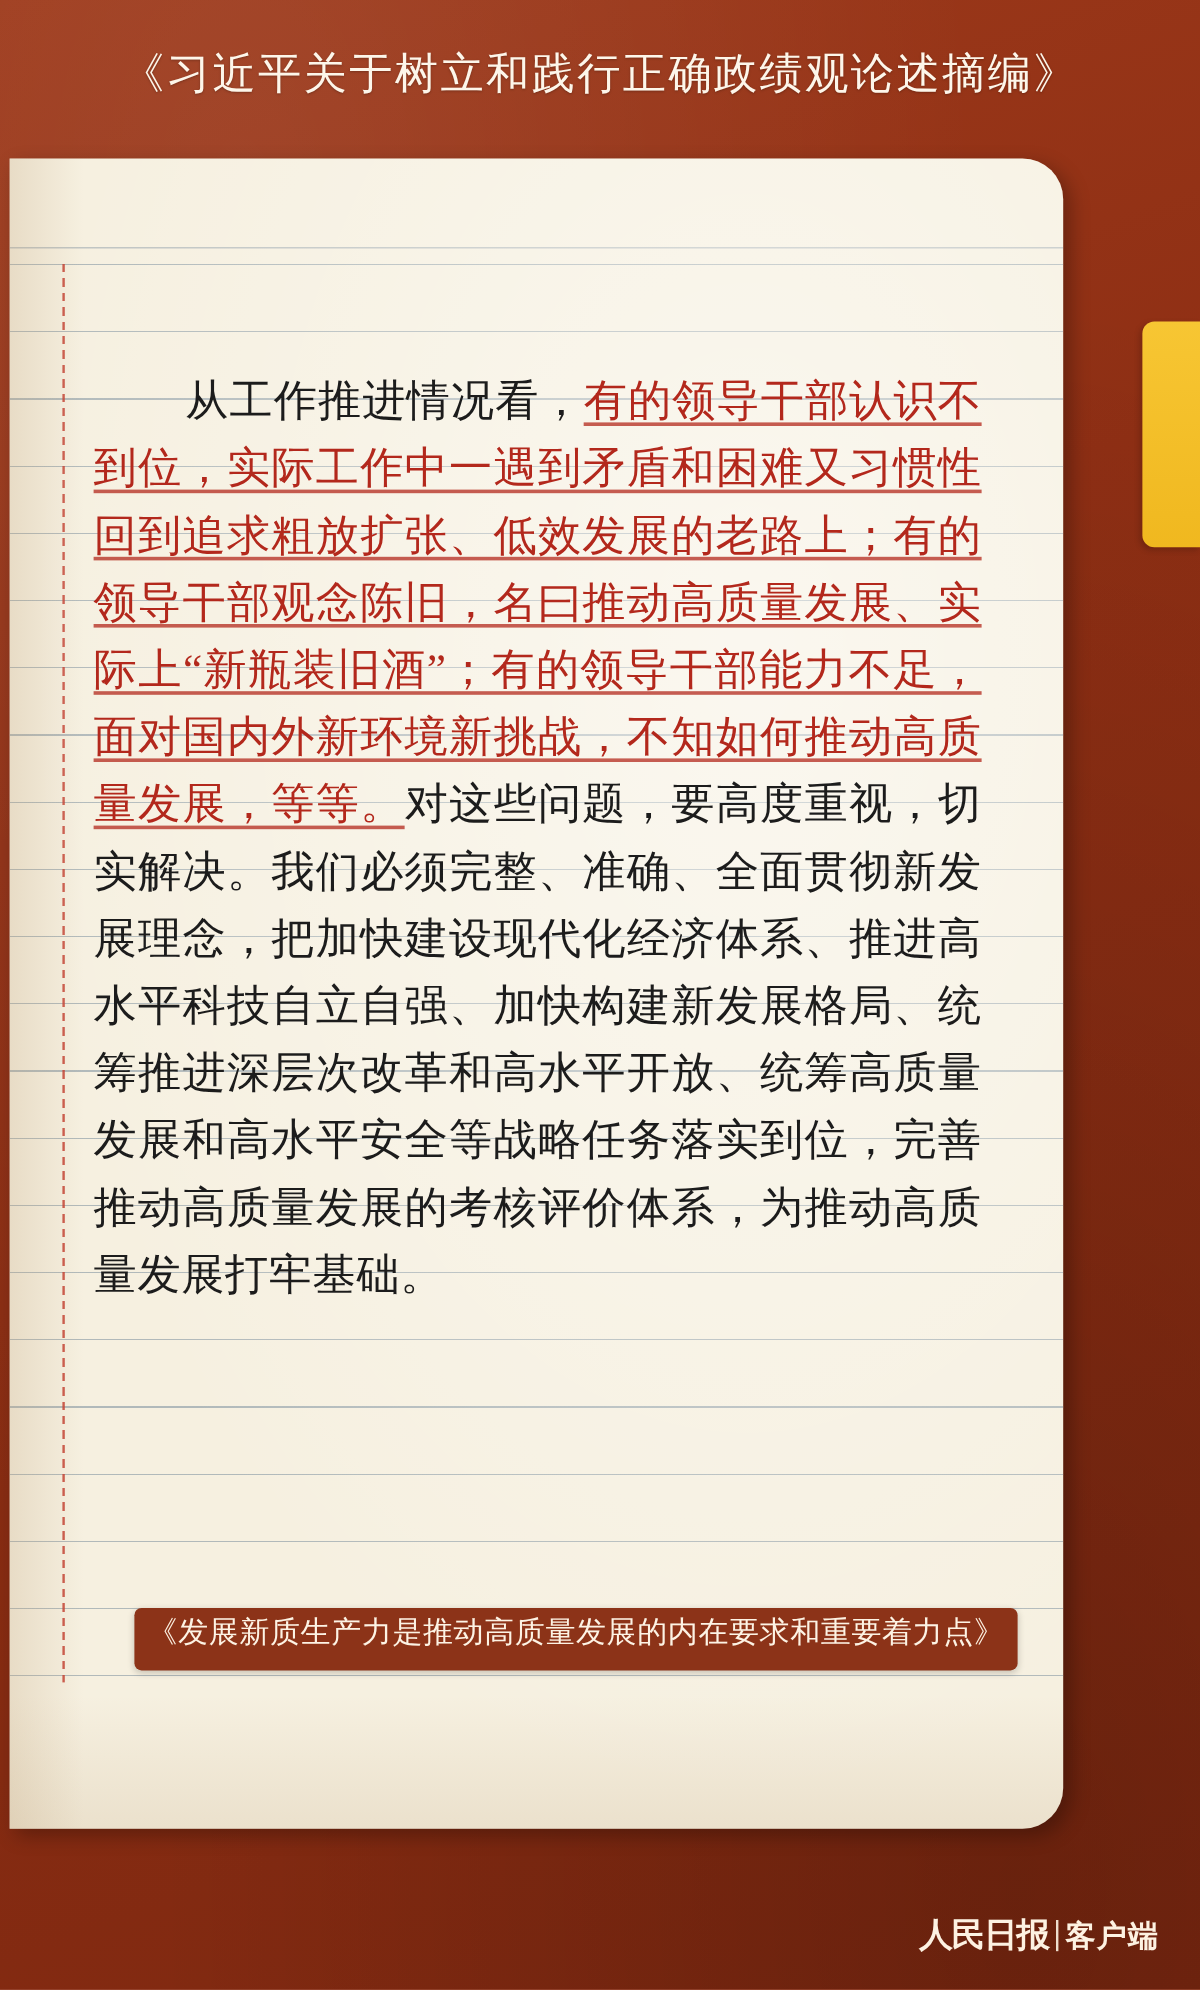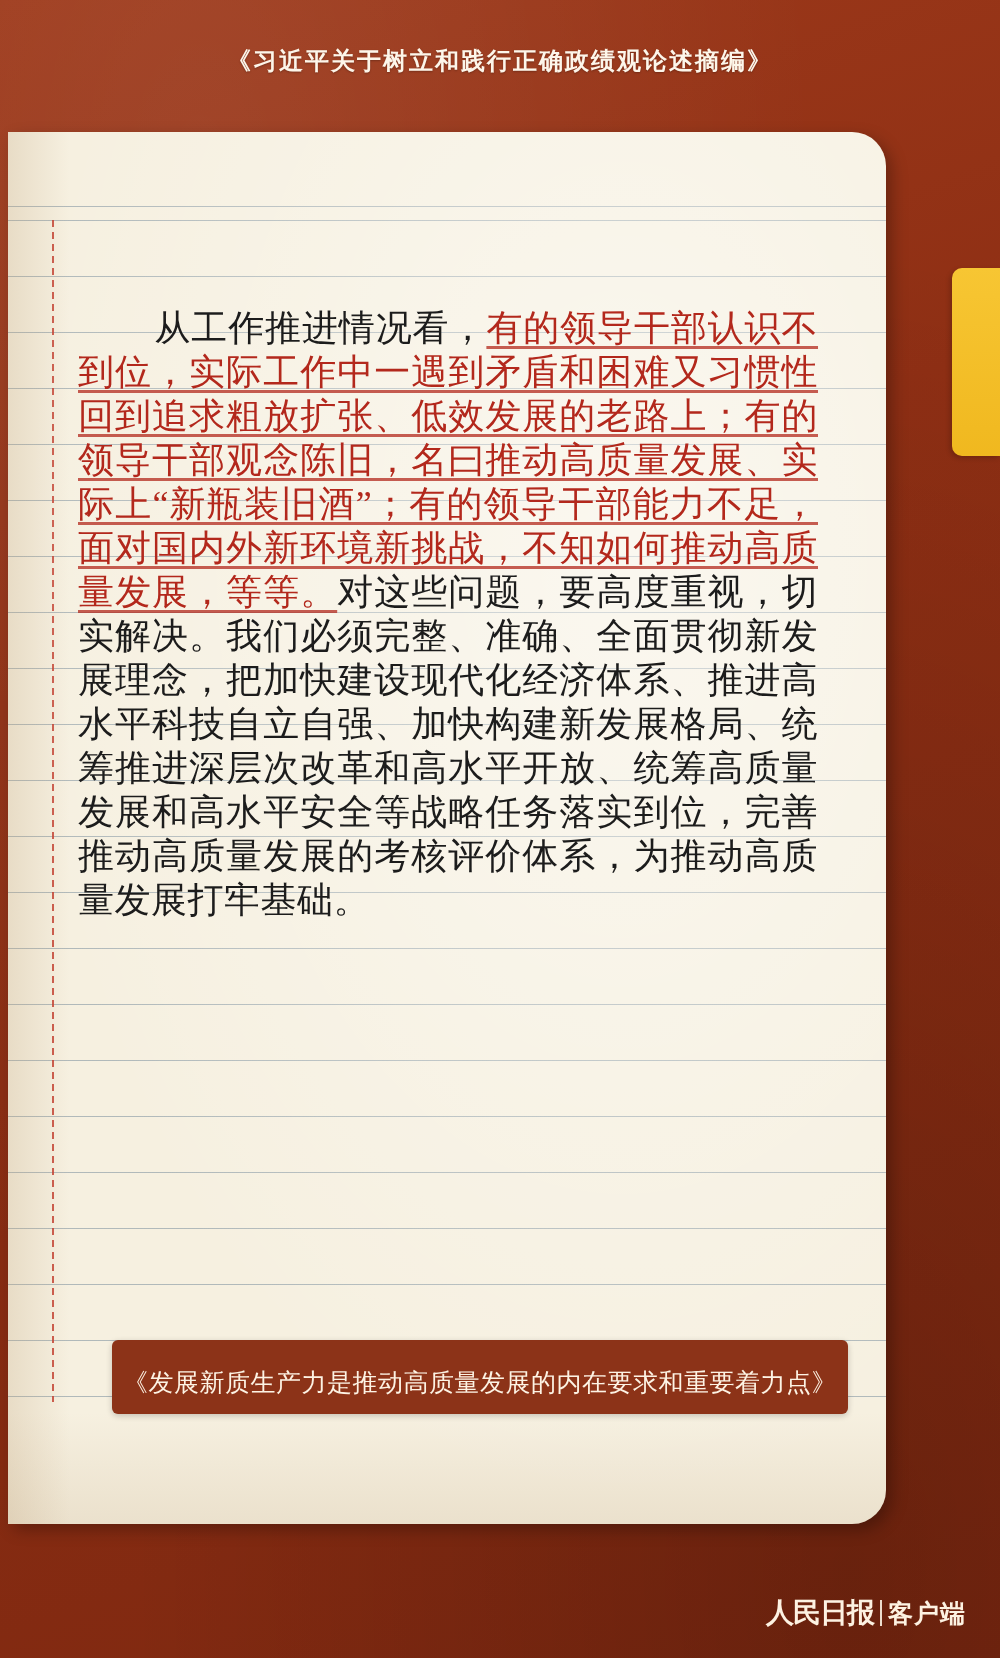--- a/index.html
+++ b/index.html
@@ -35,23 +35,23 @@
   #header {
     position: absolute;
     top: 0; left: 0; right: 0;
     height: 122px;
     display: flex;
     align-items: center;
     justify-content: center;
   }
   #header-title {
     color: #fdf6ea;
-    font-size: 24px;
+    font-size: 36px;
     letter-spacing: 2px;
-    font-weight: 700;
+    font-weight: 400;
     text-shadow: 0 1px 2px rgba(0,0,0,0.25);
     font-family: "Liberation Serif", "DejaVu Serif", serif;
   }
 
   
   #bookmark-tab {
     position: absolute;
     right: 0;
     top: 268px;
     width: 48px;
@@ -121,21 +121,21 @@
     );
   }
 
   
   #body-text {
     position: absolute;
     left: 70px;
     top: 174px;
     width: 740px;
     font-size: 36px;
-    line-height: 44px;
+    line-height: 56px;
     color: #1c1c1c;
     letter-spacing: 0.5px;
     text-align: justify;
     font-family: "Liberation Serif", "DejaVu Serif", serif;
   }
   #body-text .indent { display:inline-block; width: 76px; }
   #body-text .hl {
     color: #b3281c;
     text-decoration: underline;
     text-decoration-color: rgba(179,40,28,0.75);
@@ -143,21 +143,21 @@
   }
 
   
   #citation {
     position: absolute;
     left: 104px;
     top: 1208px;
     width: 716px;
     background: #8c3318;
     border-radius: 6px;
-    padding: 26px 10px 14px;
+    padding: 4px 10px 14px;
     text-align: center;
     color: #fdf3e4;
     box-shadow: 0 2px 6px rgba(0,0,0,0.2);
   }
   #citation .c-line1 { font-size: 25px; line-height: 34px; letter-spacing: 0.5px; }
   #citation .c-line2 { font-size: 19px; line-height: 28px; }
   #citation .c-line3 { font-size: 24px; line-height: 34px; letter-spacing: 0.5px; }
 
   
   #footer {

